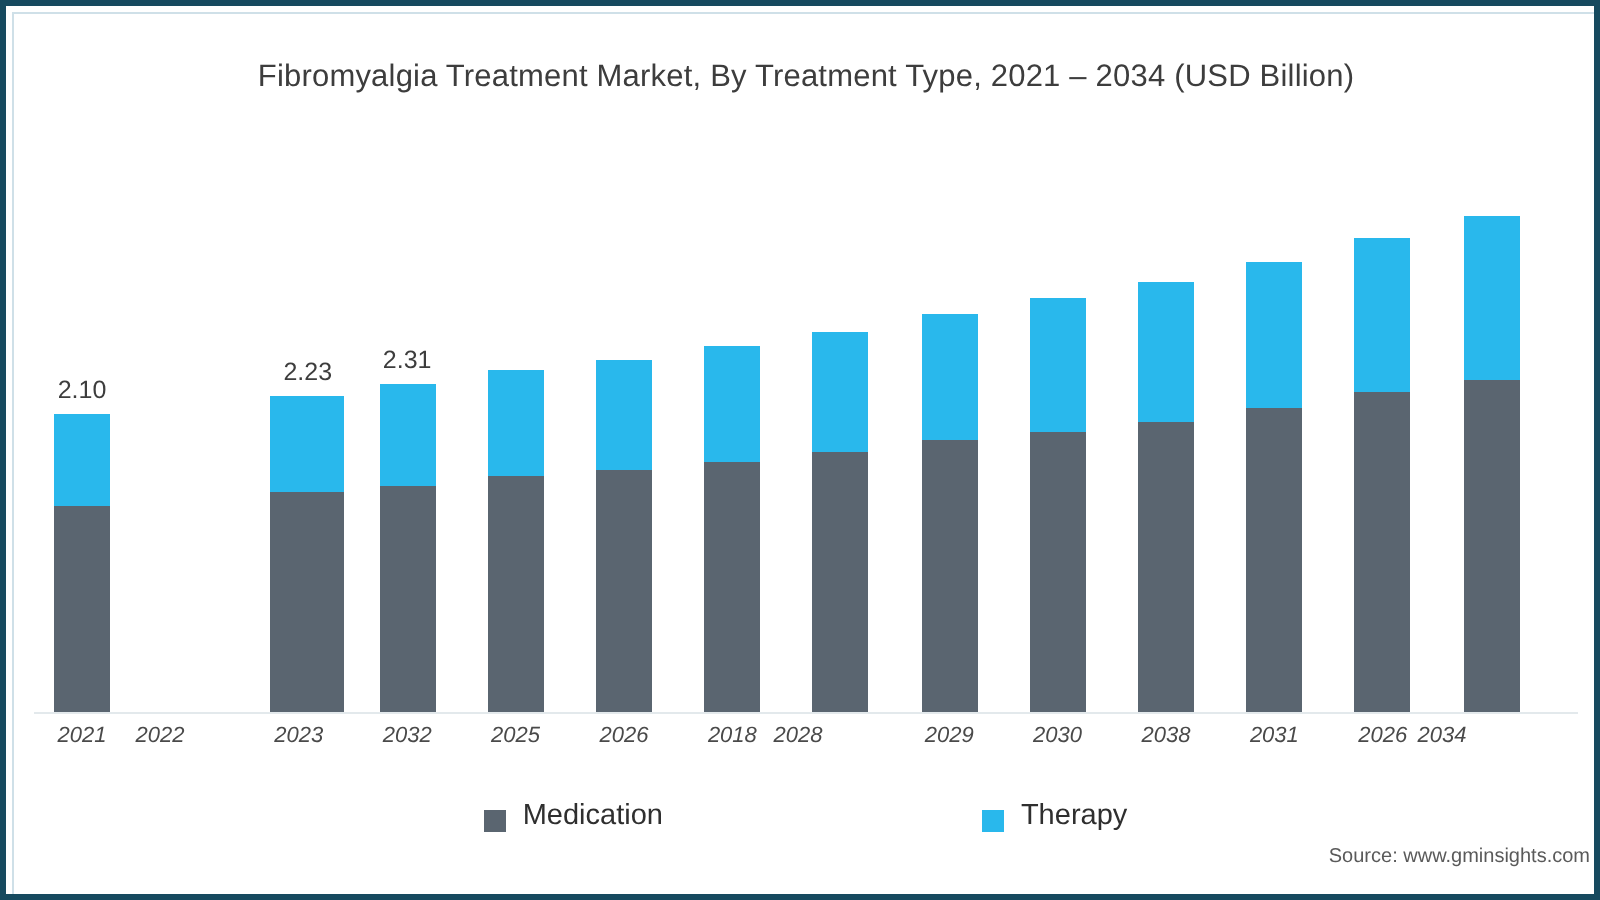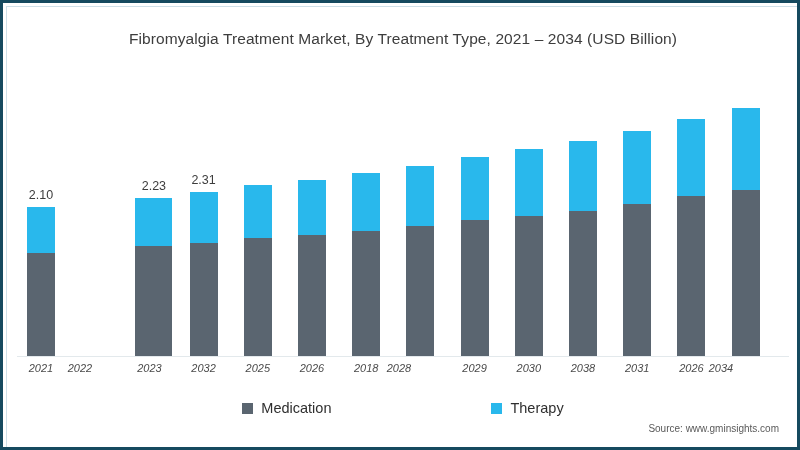--- a/index.html
+++ b/index.html
@@ -75,35 +75,35 @@
     position: absolute;
     left: 0; top: 397px;
     width: 800px;
     display: flex;
     justify-content: center;
     align-items: center;
     gap: 0px;
   }
   .legend-item {
     display: flex;
-    align-items: center;
+    align-items: flex-end;
     gap: 8px;
   }
   .legend-item + .legend-item { margin-left: 160px; }
   .legend-swatch {
     width: 11px; height: 11px;
     display: inline-block;
   }
   .legend-label {
     font-size: 14.5px;
     color: #2f2f2f;
   }
   #source {
     position: absolute;
-    right: 18px; bottom: 13px;
+    right: 2px; bottom: 13px;
     font-size: 10px;
     color: #5a5a5a;
     white-space: nowrap;
   }
 </style>
 </head>
 <body>
 
 <div id="page">
   <div id="inner-frame"></div>

